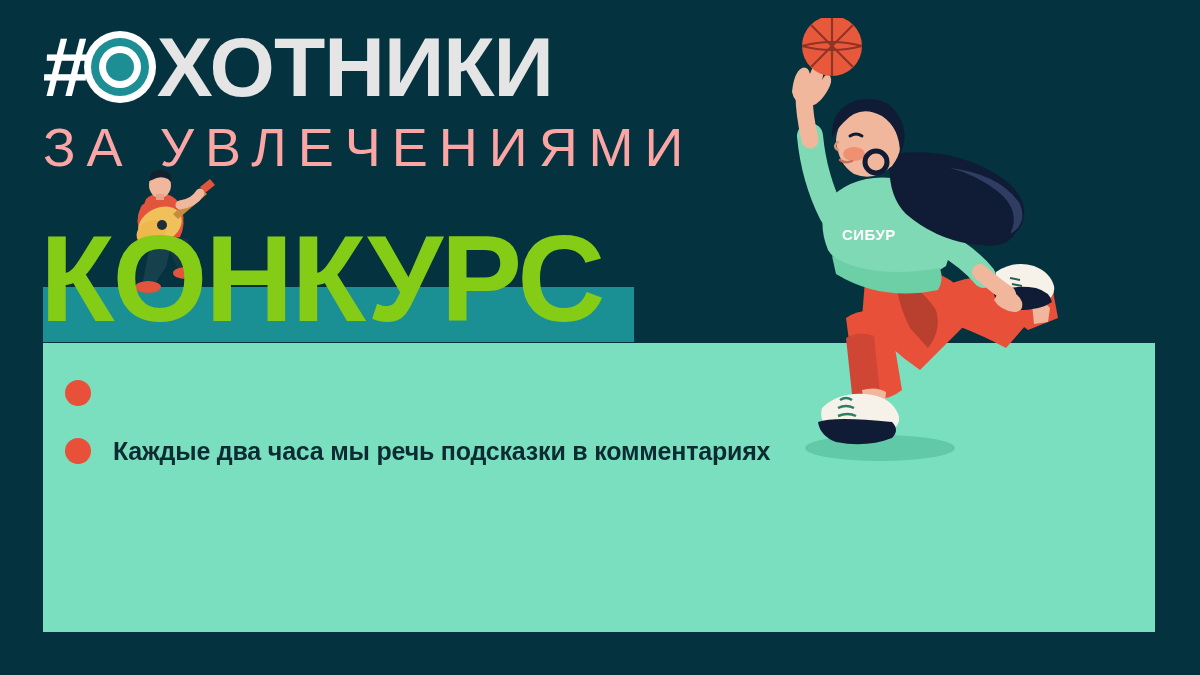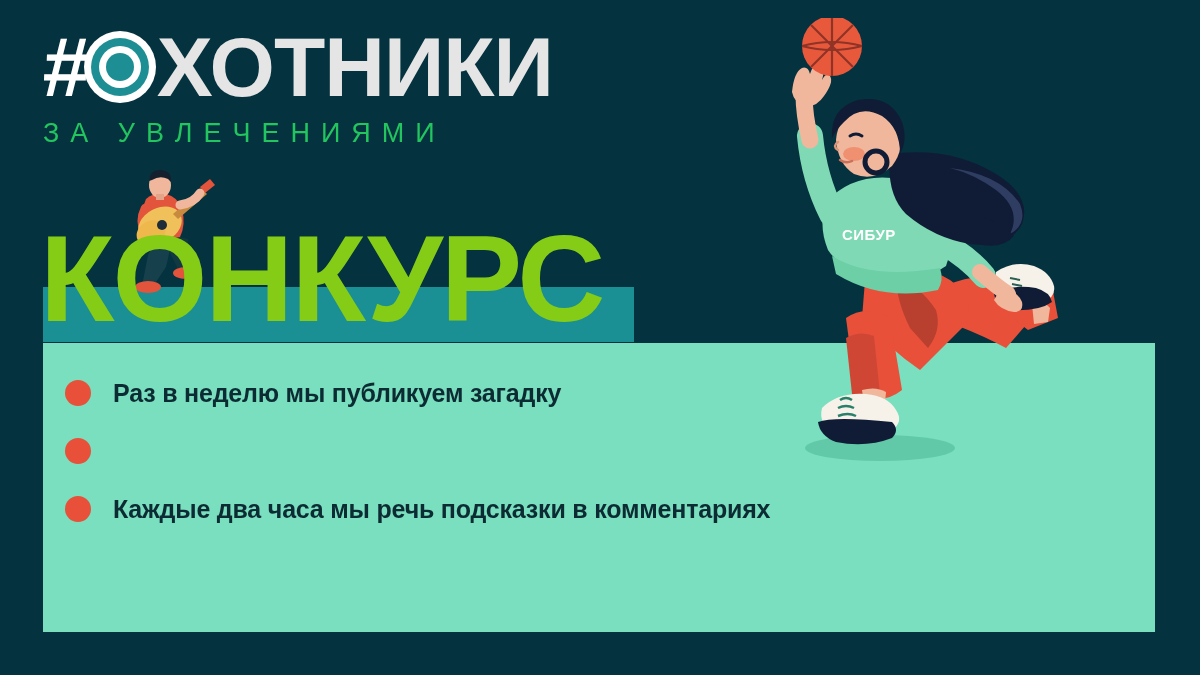--- a/index.html
+++ b/index.html
@@ -69,22 +69,22 @@
   }
   .logo-main-text {
     color: #e5e5e5;
     font-size: 84px;
     font-weight: 700;
     line-height: 1;
     letter-spacing: -1px;
     white-space: nowrap;
   }
   .logo-sub {
-    color: #22c55e;
-    font-size: 27px;
+    color: #fca5a5;
+    font-size: 54px;
     font-weight: 300;
     letter-spacing: 11px;
     line-height: 1;
     margin-top: 12px;
     white-space: nowrap;
   }
 
   
   .konkurs-band {
     position: absolute;
@@ -220,24 +220,20 @@
 
     <path d="M90 24 L100 16 L105 22 L95 30 Z" fill="#e2543c"></path>
 
     <path d="M70 42 Q84 40 90 30" fill="none" stroke="#f0b79c" stroke-width="9" stroke-linecap="round"></path>
   </svg>
 
   <div class="mint-panel">
     <div class="bullets">
       <div class="bullet-row">
         <span class="bullet-dot"></span>
-        <span class="bullet-text">Раз в неделю мы публикуем загадку</span>
-      </div>
-      <div class="bullet-row">
-        <span class="bullet-dot"></span>
       </div>
       <div class="bullet-row">
         <span class="bullet-dot"></span>
         <span class="bullet-text">Каждые два часа мы речь подсказки в комментариях</span>
       </div>
     </div>
   </div>
 
   <svg class="basketball-girl" viewBox="0 0 300 480">
 

